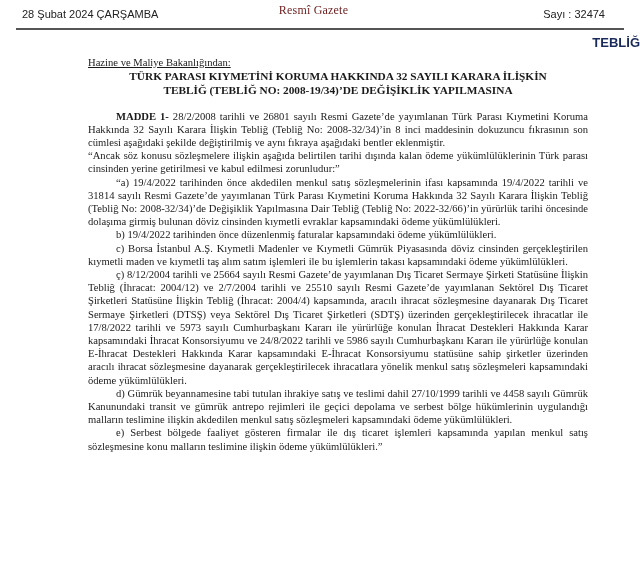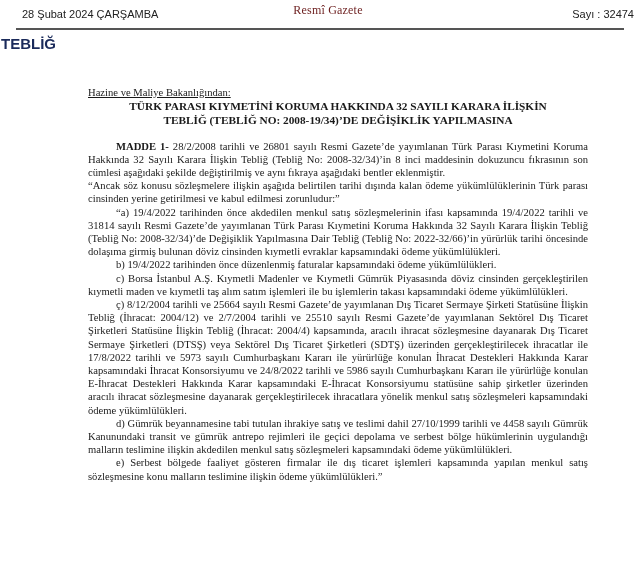--- a/index.html
+++ b/index.html
@@ -1,23 +1,23 @@
 <!DOCTYPE html>
 <html><head>
 <meta charset="utf-8">
 <style>
   html, body { margin: 0; padding: 0; background: #ffffff; }
   body { width: 640px; height: 572px; overflow: hidden; position: relative; font-family: "Liberation Serif", serif; color: #1a1a1a; }
-  .header { position: absolute; left: 16px; right: 0; top: 0; height: 28px; }
+  .header { position: absolute; left: 16px; right: 29px; top: 0; height: 28px; }
   .hdr-date { position: absolute; left: 6px; top: 8px; font-family: "Liberation Sans", sans-serif; font-size: 11px; color: #222; }
   .hdr-title { position: absolute; left: 0; right: 0; top: 3px; text-align: center; font-family: "Liberation Serif", serif; font-size: 12px; color: #6b1d1d; font-weight: normal; letter-spacing: 0.2px; }
   .hdr-sayi { position: absolute; right: 6px; top: 8px; font-family: "Liberation Sans", sans-serif; font-size: 11px; color: #222; }
   .hdr-rule { position: absolute; left: 16px; right: 16px; top: 28px; height: 2px; background: #555; }
-  .section { position: absolute; left: 1px; right: 0; top: 35px; text-align: left; font-family: "Liberation Sans", sans-serif; font-weight: bold; font-size: 15px; color: #1a2a5a; }
-  .content { position: absolute; left: 88px; width: 500px; top: 56px; font-size: 10.6px; line-height: 13.2px; margin-top: 30px; }
+  .section { position: absolute; left: 10px; right: 0; top: 35px; text-align: right; font-family: "Liberation Sans", sans-serif; font-weight: bold; font-size: 13px; color: #1a2a5a; }
+  .content { position: absolute; left: 88px; width: 500px; top: 56px; font-size: 10.6px; line-height: 13.2px; }
   .ministry { text-decoration: underline; margin-bottom: 0px; font-size: 10.6px; }
   .title { text-align: center; font-weight: bold; font-size: 11.3px; line-height: 14.2px; margin-bottom: 12px; }
   .title div { white-space: nowrap; }
   p { margin: 0; text-align: justify; text-indent: 28px; }
   .madde { font-weight: bold; }
 </style>
 </head>
 <body>
 
 <div class="header">

